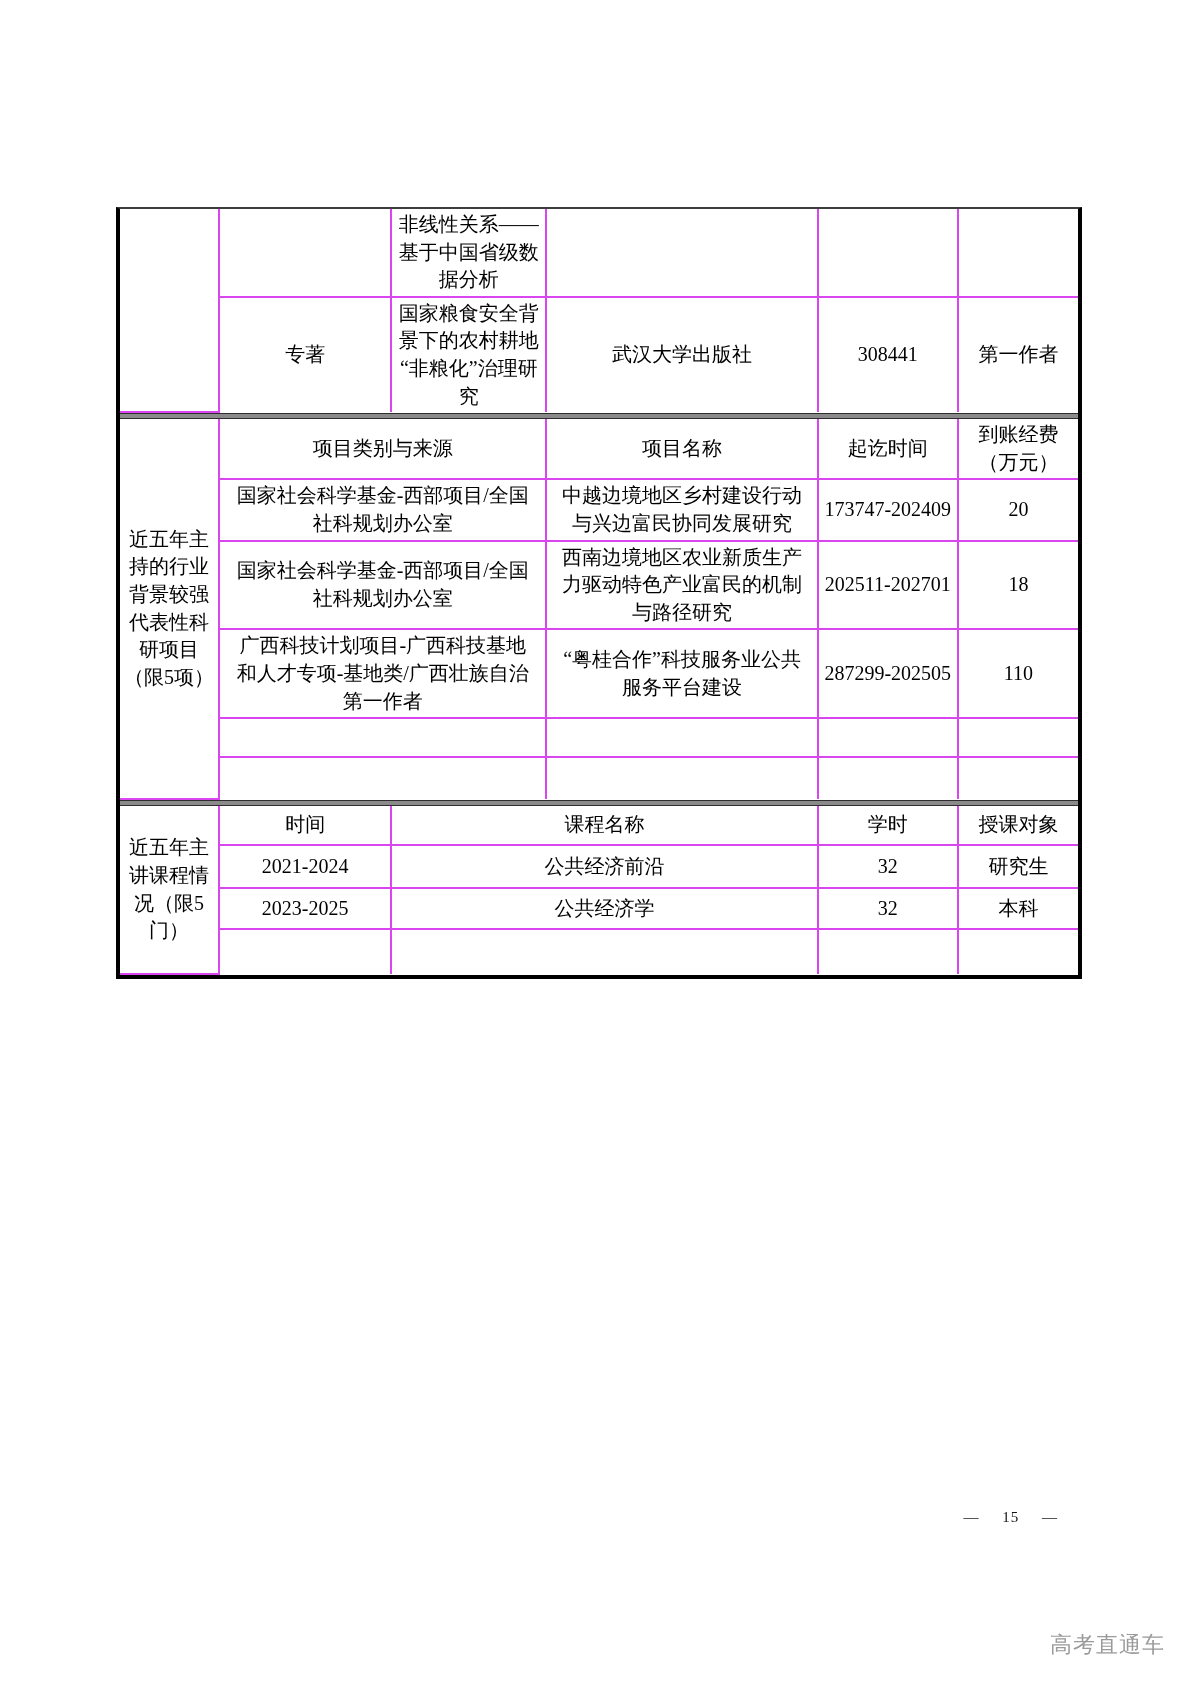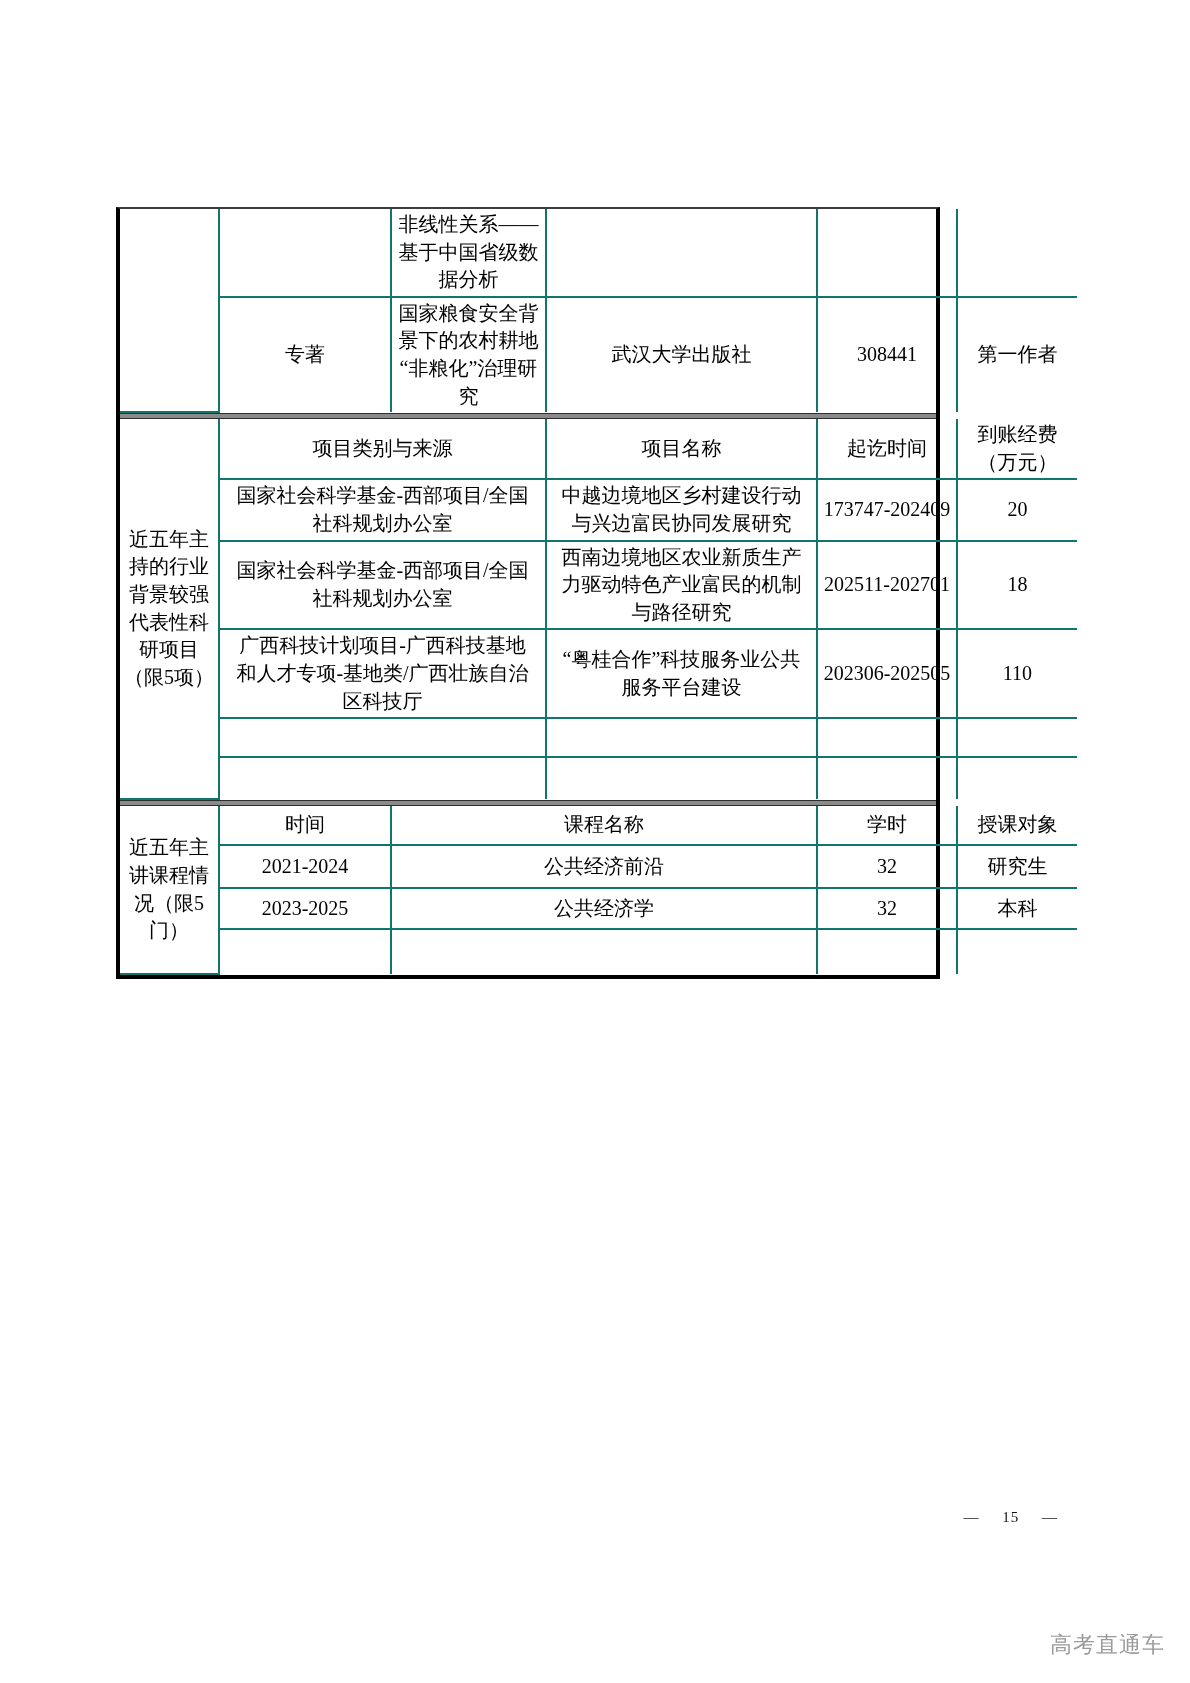--- a/index.html
+++ b/index.html
@@ -1,28 +1,28 @@
 <!DOCTYPE html>
 <html><head>
 <meta charset="utf-8">
 <style>
   html,body{margin:0;padding:0;}
   body{
     width:1190px;height:1683px;background:#ffffff;position:relative;
     font-family:"Liberation Serif","DejaVu Serif",serif;color:#000;
   }
   .doc-table-wrap{
-    position:absolute;left:116px;top:207px;width:824px;box-sizing:border-box;
+    position:absolute;left:116px;top:207px;width:966px;box-sizing:border-box;
     border-left:4px solid #000;border-right:4px solid #000;
     border-bottom:4px solid #000;border-top:2px solid #3d3d3d;
     background:#fff;
   }
   table{border-collapse:collapse;table-layout:fixed;width:100%;}
   td,th{
-    border:2px solid #0f766e;
+    border:2px solid #d946ef;
     text-align:center;vertical-align:middle;
     font-size:20px;line-height:1.38;font-weight:normal;
     padding:2px 4px;white-space:pre-line;overflow:hidden;box-sizing:border-box;
   }
   tr>td:first-child, tr>th:first-child{border-left:none;margin-top:48px;}
   tr>td:last-child, tr>th:last-child{border-right:none;margin-left:36px;}
   table tr:first-child>td, table tr:first-child>th{border-top:none;}
   table tr:last-child>td{border-bottom:none;}
   .sep{height:4px;background:#8a8a8a;border-top:1px solid #2e2e2e;border-bottom:1px solid #2e2e2e;}
   .h85{height:85px}.h110{height:110px}
@@ -112,24 +112,24 @@
 社科规划办公室</td>
       <td>西南边境地区农业新质生产
 力驱动特色产业富民的机制
 与路径研究</td>
       <td>202511-202701</td>
       <td>18</td>
     </tr>
     <tr class="h84">
       <td>广西科技计划项目-广西科技基地
 和人才专项-基地类/广西壮族自治
-区科技厅</td>
+第一作者</td>
       <td>“粤桂合作”科技服务业公共
 服务平台建设</td>
-      <td>202306-202505</td>
+      <td>287299-202505</td>
       <td>110</td>
     </tr>
     <tr class="h39">
       <td></td>
       <td></td>
       <td></td>
       <td></td>
     </tr>
     <tr class="h42">
       <td></td>

